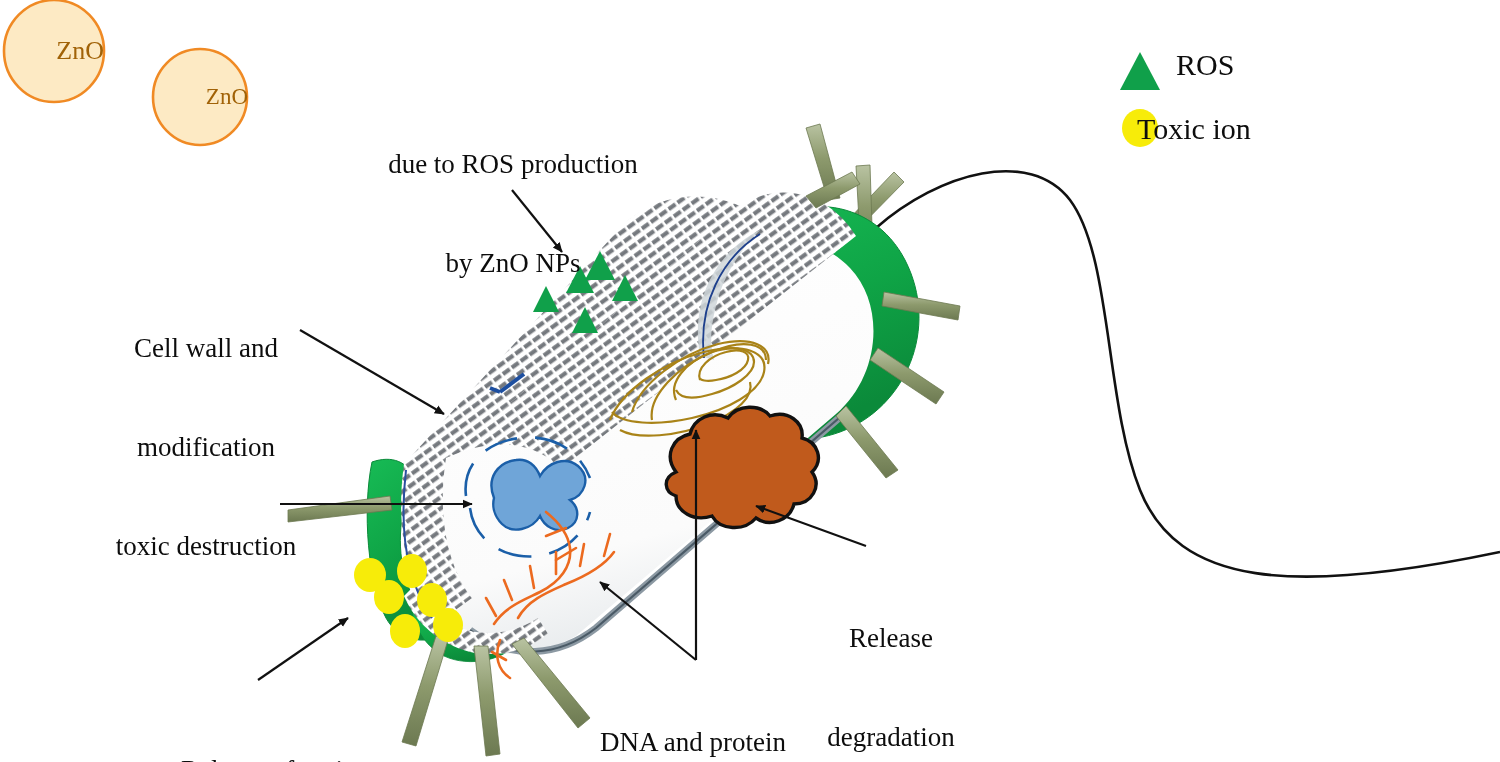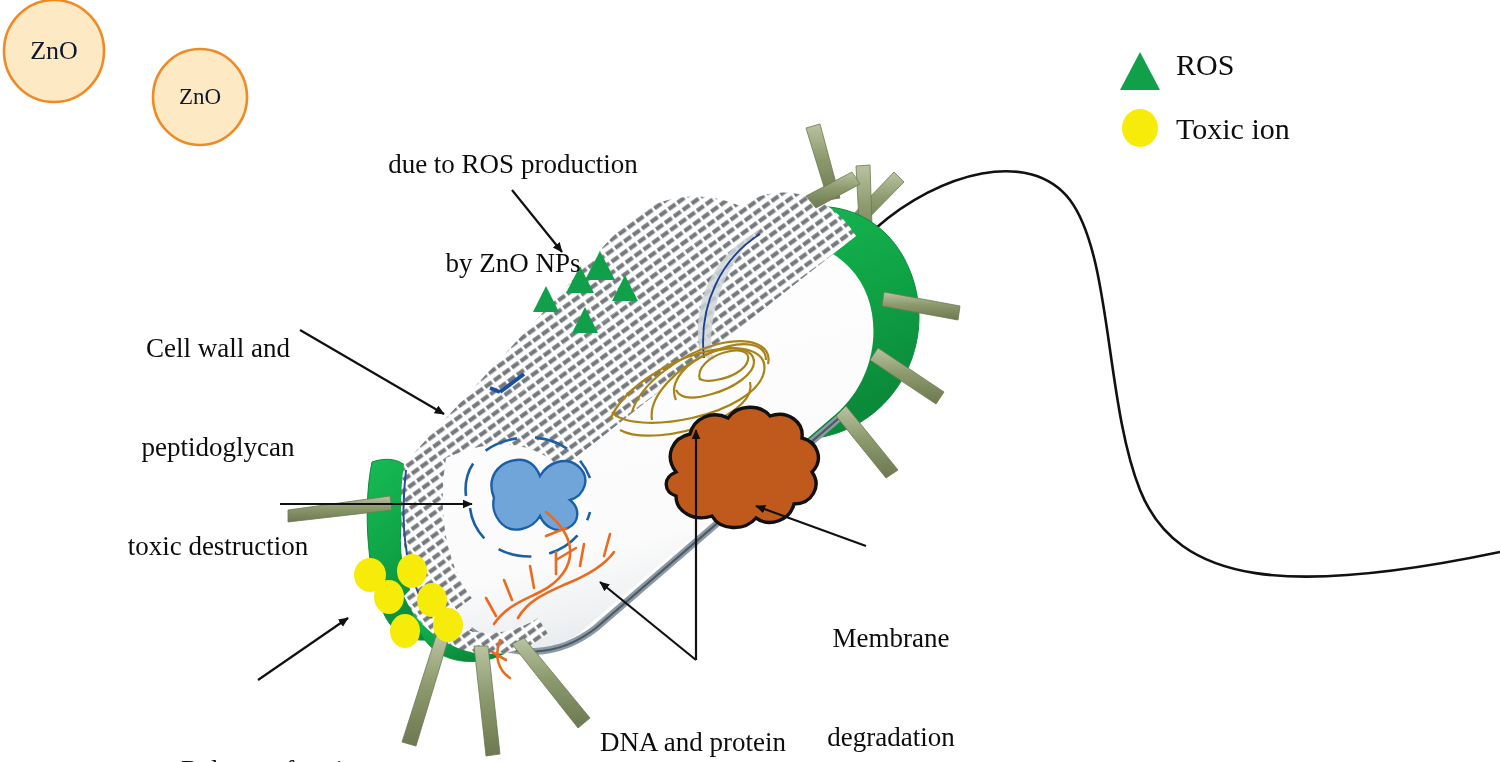--- a/index.html
+++ b/index.html
@@ -34,23 +34,23 @@
   .legend-text {
     position: absolute;
     color: #0d0d0d;
     font-family: "Liberation Serif", "DejaVu Serif", serif;
     font-size: 30px;
     line-height: 1.1;
     white-space: pre;
   }
   .np-label {
     position: absolute;
-    color: #0f172a;
-    font-family: "Liberation Serif", "DejaVu Serif", serif;
-    text-align: center;
+    color: #a16207;
+    font-family: "Liberation Serif", "DejaVu Serif", serif;
+    text-align: right;
     white-space: pre;
   }
 </style>
 </head>
 <body>
 
 <div id="canvas">
 
   <svg class="layer" viewBox="0 0 1500 762">
     <defs>
@@ -245,42 +245,42 @@
     <ellipse cx="200" cy="97" rx="47" ry="48" fill="#fdeac4" stroke="#f08a24" stroke-width="2.6"></ellipse>
   </svg>
   <div class="np-label" style="left:4px; top:36px; width:100px; font-size:26px;">ZnO</div>
   <div class="np-label" style="left:152px; top:84px; width:96px; font-size:23px;">ZnO</div>
 
   <svg class="layer" viewBox="0 0 1500 762">
     <polygon points="1140,52 1160,90 1120,90" fill="#10a04a"></polygon>
     <ellipse cx="1140" cy="128" rx="18" ry="19" fill="#f7ec09"></ellipse>
   </svg>
   <div class="legend-text" style="left:1176px; top:48px;text-align:right;">ROS</div>
-  <div class="legend-text" style="left:1176px; top:112px;">Toxic ion</div>
+  <div class="legend-text" style="left:1137px; top:112px;">Toxic ion</div>
 
   <div class="label" style="left:358px; top:82px; width:310px;">
     <div>due to ROS production</div>
     <div>by ZnO NPs</div>
   </div>
 
-  <div class="label" style="left:92px; top:266px; width:252px;">
+  <div class="label" style="left:80px; top:266px; width:252px;">
     <div>Cell wall and</div>
-    <div>peptidoglycan</div>
+    <div>modification</div>
     <div>toxic destruction</div>
   </div>
 
 
   <div class="label" style="left:118px; top:688px; width:300px;">
     <div>Release of toxic</div>
     
   </div>
 
   <div class="label" style="left:557px; top:660px; width:272px;">
     <div>DNA and protein</div>
     
   </div>
 
   <div class="label" style="left:795px; top:556px; width:192px;">
-    <div>Membrane</div>
+    <div>Release</div>
     <div>degradation</div>
   </div>
 
 </div>
 
 </body></html>

